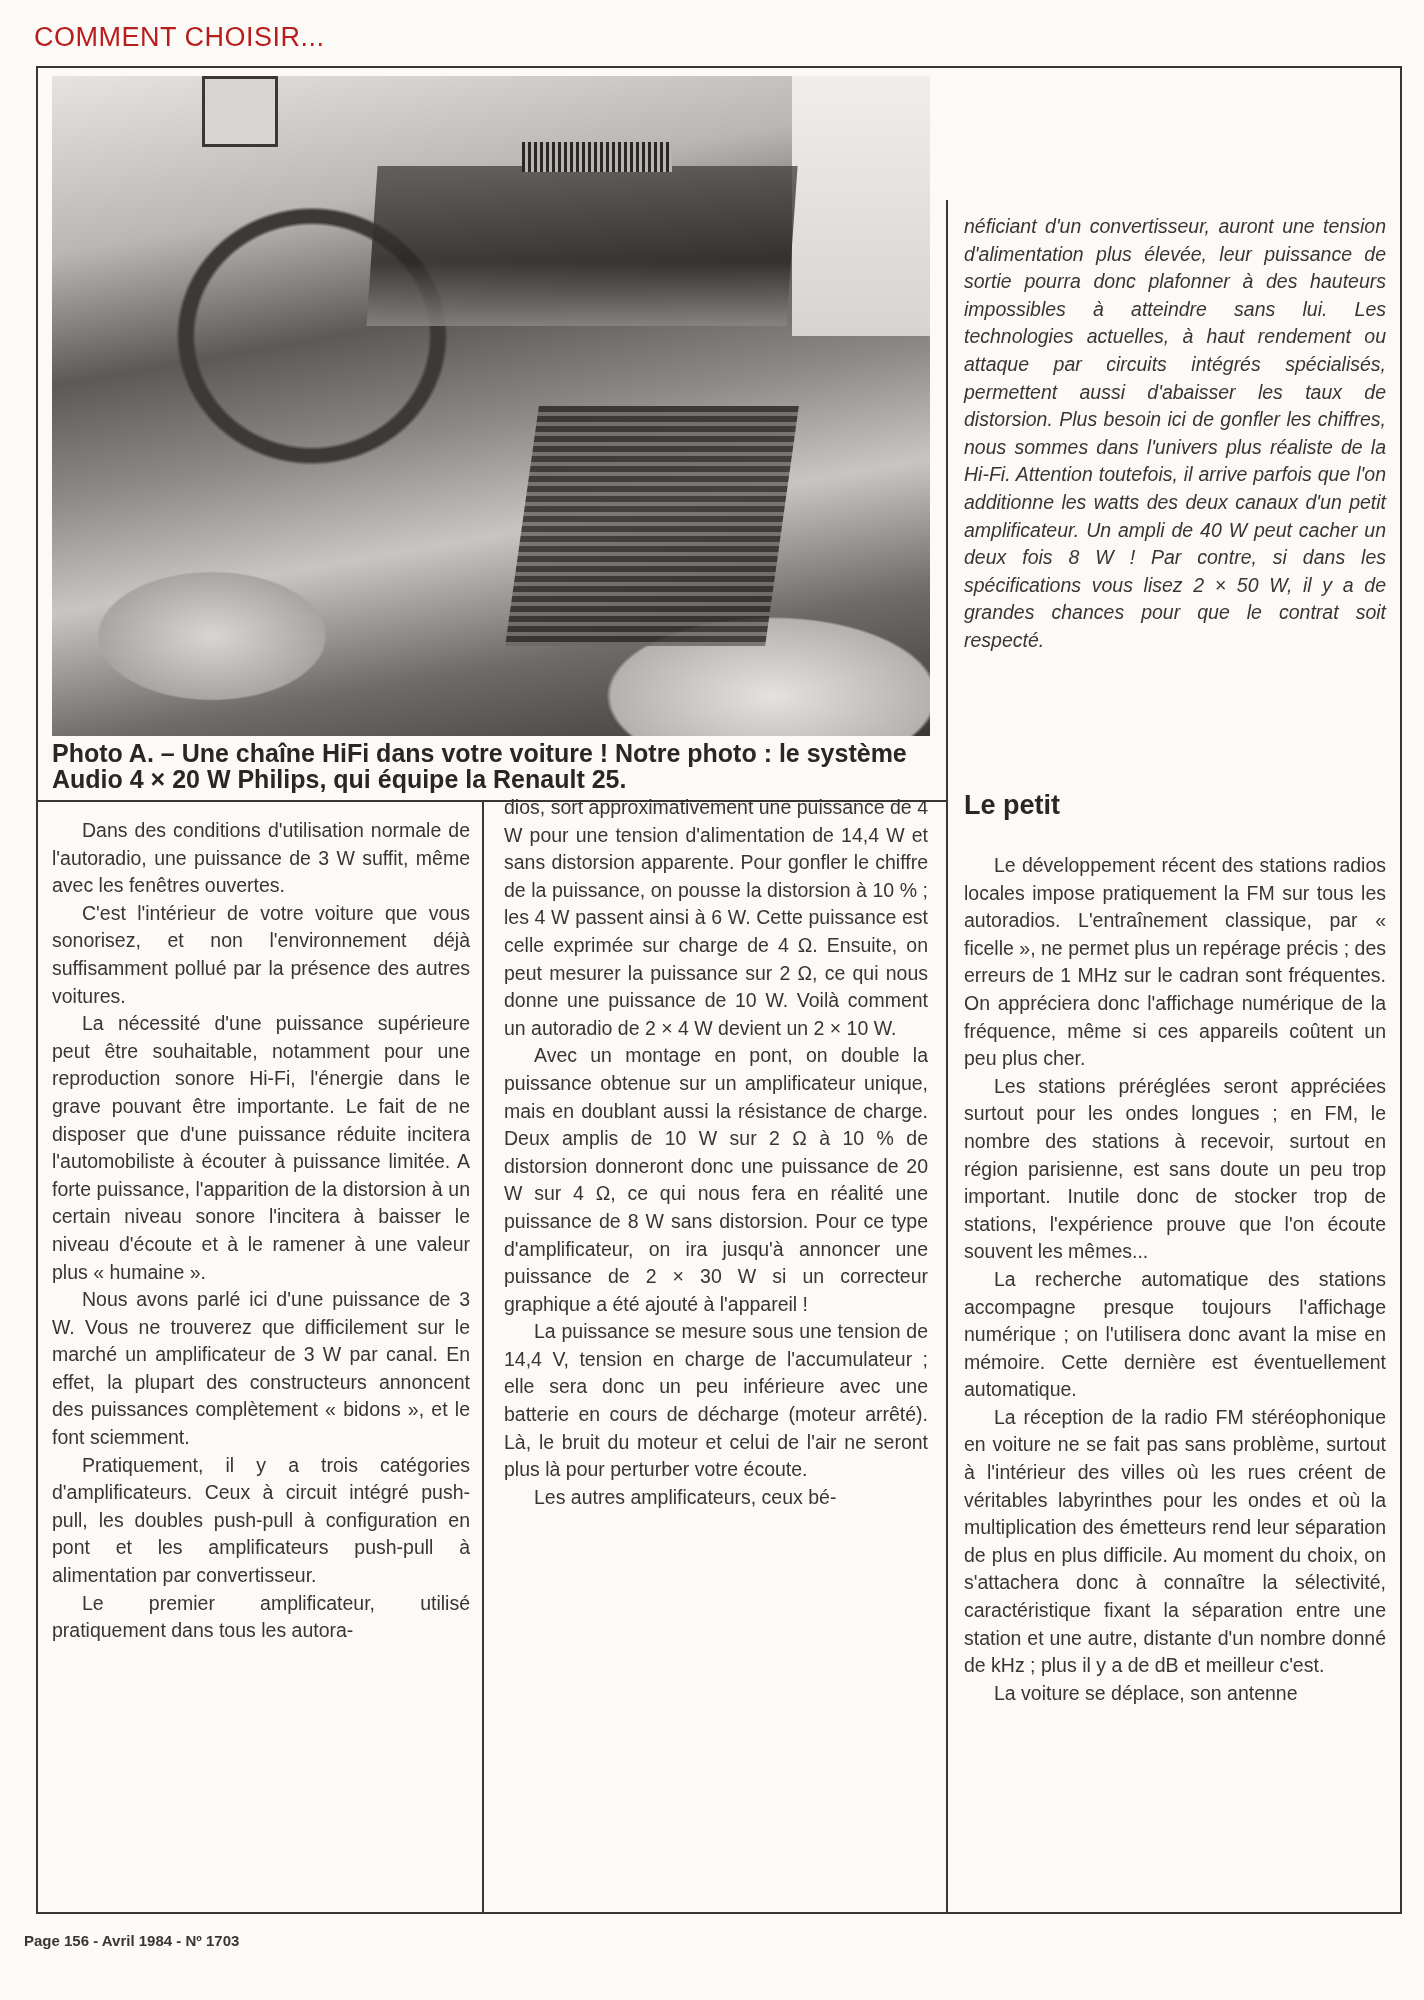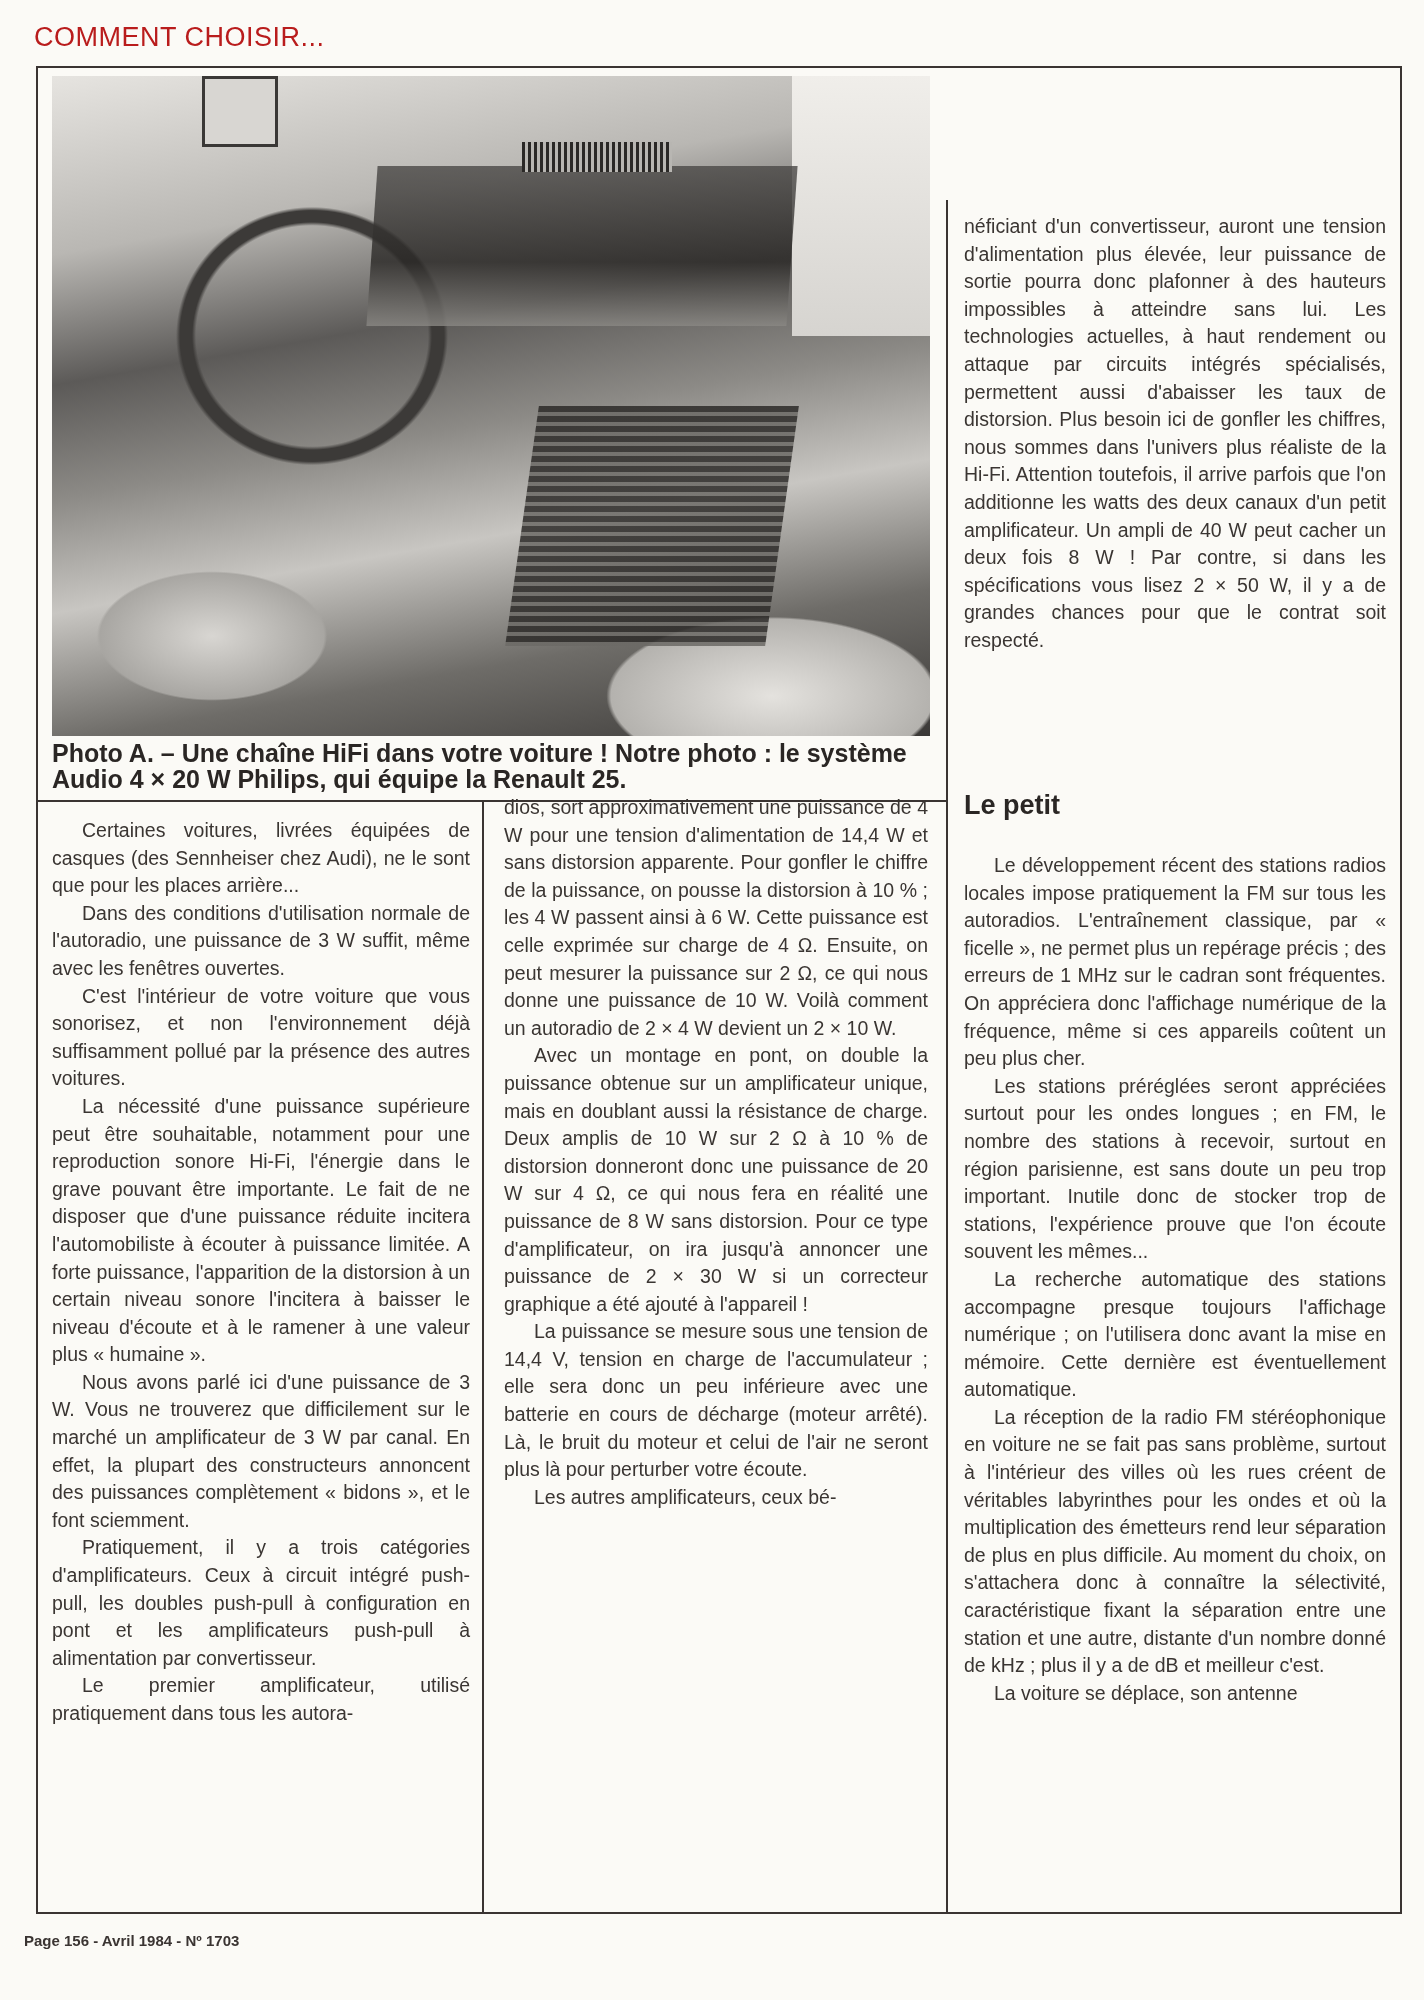--- a/index.html
+++ b/index.html
@@ -79,37 +79,36 @@
 
 <div class="caption">Photo A. – Une chaîne HiFi dans votre voiture ! Notre photo : le système Audio 4 × 20 W Philips, qui équipe la Renault 25.</div>
 
 <div class="hline" style="left:36px; top:800px; width:912px; height:2px;"></div>
 
 <div class="vline" style="left:946px; top:200px; width:2px; height:1714px;"></div>
 
 <div class="vline" style="left:482px; top:800px; width:2px; height:1114px;"></div>
 
 <div class="col" style="left:52px; top:817px; width:418px;">
-  <p>Certaines voitures, livrées équipées de casques (des Sennheiser chez Audi), ne le sont que pour les places arrière...</p>
   <p>Dans des conditions d'utilisation normale de l'autoradio, une puissance de 3 W suffit, même avec les fenêtres ouvertes.</p>
   <p>C'est l'intérieur de votre voiture que vous sonorisez, et non l'environnement déjà suffisamment pollué par la présence des autres voitures.</p>
   <p>La nécessité d'une puissance supérieure peut être souhaitable, notamment pour une reproduction sonore Hi-Fi, l'énergie dans le grave pouvant être importante. Le fait de ne disposer que d'une puissance réduite incitera l'automobiliste à écouter à puissance limitée. A forte puissance, l'apparition de la distorsion à un certain niveau sonore l'incitera à baisser le niveau d'écoute et à le ramener à une valeur plus « humaine ».</p>
   <p>Nous avons parlé ici d'une puissance de 3 W. Vous ne trouverez que difficilement sur le marché un amplificateur de 3 W par canal. En effet, la plupart des constructeurs annoncent des puissances complètement « bidons », et le font sciemment.</p>
   <p>Pratiquement, il y a trois catégories d'amplificateurs. Ceux à circuit intégré push-pull, les doubles push-pull à configuration en pont et les amplificateurs push-pull à alimentation par convertisseur.</p>
   <p>Le premier amplificateur, utilisé pratiquement dans tous les autora-</p>
 </div>
 
 <div class="col" style="left:504px; top:794px; width:424px;">
   <p class="noindent">dios, sort approximativement une puissance de 4 W pour une tension d'alimentation de 14,4 W et sans distorsion apparente. Pour gonfler le chiffre de la puissance, on pousse la distorsion à 10 % ; les 4 W passent ainsi à 6 W. Cette puissance est celle exprimée sur charge de 4 Ω. Ensuite, on peut mesurer la puissance sur 2 Ω, ce qui nous donne une puissance de 10 W. Voilà comment un autoradio de 2 × 4 W devient un 2 × 10 W.</p>
   <p>Avec un montage en pont, on double la puissance obtenue sur un amplificateur unique, mais en doublant aussi la résistance de charge. Deux amplis de 10 W sur 2 Ω à 10 % de distorsion donneront donc une puissance de 20 W sur 4 Ω, ce qui nous fera en réalité une puissance de 8 W sans distorsion. Pour ce type d'amplificateur, on ira jusqu'à annoncer une puissance de 2 × 30 W si un correcteur graphique a été ajouté à l'appareil !</p>
   <p>La puissance se mesure sous une tension de 14,4 V, tension en charge de l'accumulateur ; elle sera donc un peu inférieure avec une batterie en cours de décharge (moteur arrêté). Là, le bruit du moteur et celui de l'air ne seront plus là pour perturber votre écoute.</p>
   <p>Les autres amplificateurs, ceux bé-</p>
 </div>
 
-<div class="col" style="left:964px; top:213px; width:422px;">
+<div class="col" style="left:964px; top:213px; width:422px;font-style:italic;">
   <p class="noindent">néficiant d'un convertisseur, auront une tension d'alimentation plus élevée, leur puissance de sortie pourra donc plafonner à des hauteurs impossibles à atteindre sans lui. Les technologies actuelles, à haut rendement ou attaque par circuits intégrés spécialisés, permettent aussi d'abaisser les taux de distorsion. Plus besoin ici de gonfler les chiffres, nous sommes dans l'univers plus réaliste de la Hi-Fi. Attention toutefois, il arrive parfois que l'on additionne les watts des deux canaux d'un petit amplificateur. Un ampli de 40 W peut cacher un deux fois 8 W ! Par contre, si dans les spécifications vous lisez 2 × 50 W, il y a de grandes chances pour que le contrat soit respecté.</p>
 </div>
 
 <div class="heading">Le petit</div>
 
 <div class="col" style="left:964px; top:852px; width:422px;">
   <p>Le développement récent des stations radios locales impose pratiquement la FM sur tous les autoradios. L'entraînement classique, par « ficelle », ne permet plus un repérage précis ; des erreurs de 1 MHz sur le cadran sont fréquentes. On appréciera donc l'affichage numérique de la fréquence, même si ces appareils coûtent un peu plus cher.</p>
   <p>Les stations préréglées seront appréciées surtout pour les ondes longues ; en FM, le nombre des stations à recevoir, surtout en région parisienne, est sans doute un peu trop important. Inutile donc de stocker trop de stations, l'expérience prouve que l'on écoute souvent les mêmes...</p>
   <p>La recherche automatique des stations accompagne presque toujours l'affichage numérique ; on l'utilisera donc avant la mise en mémoire. Cette dernière est éventuellement automatique.</p>
   <p>La réception de la radio FM stéréophonique en voiture ne se fait pas sans problème, surtout à l'intérieur des villes où les rues créent de véritables labyrinthes pour les ondes et où la multiplication des émetteurs rend leur séparation de plus en plus difficile. Au moment du choix, on s'attachera donc à connaître la sélectivité, caractéristique fixant la séparation entre une station et une autre, distante d'un nombre donné de kHz ; plus il y a de dB et meilleur c'est.</p>

